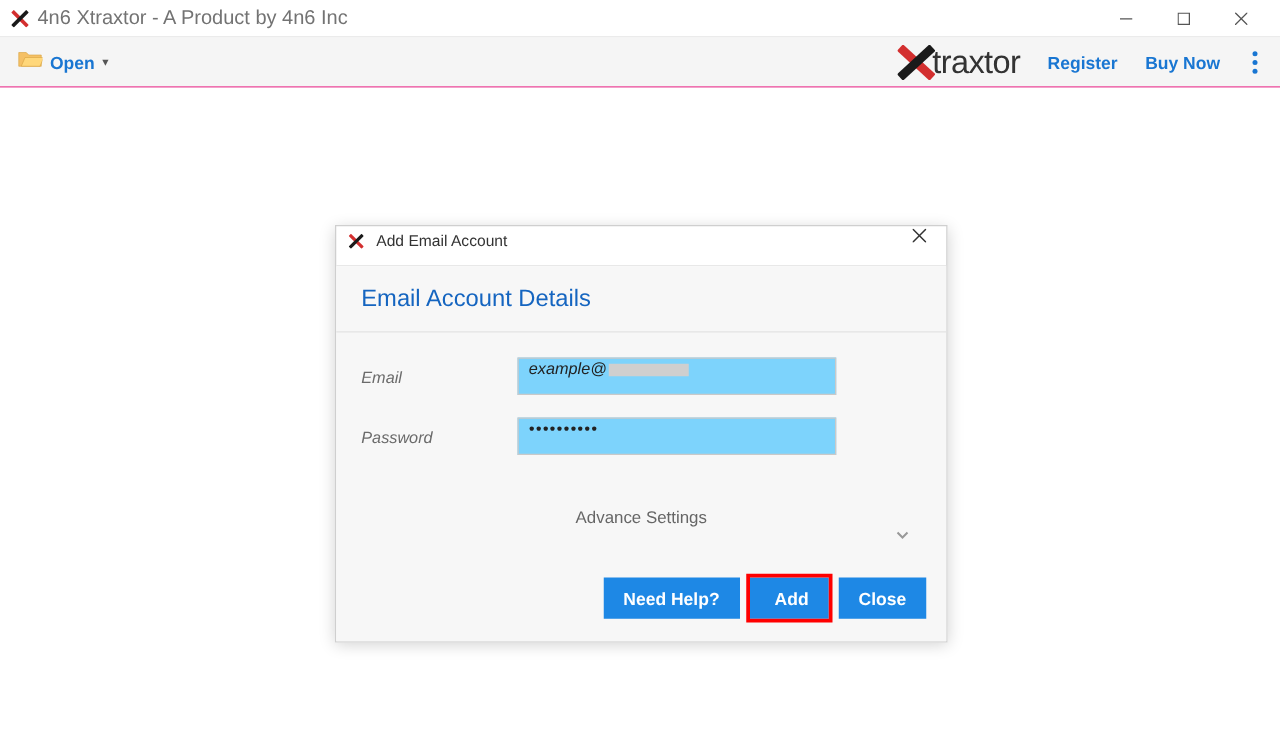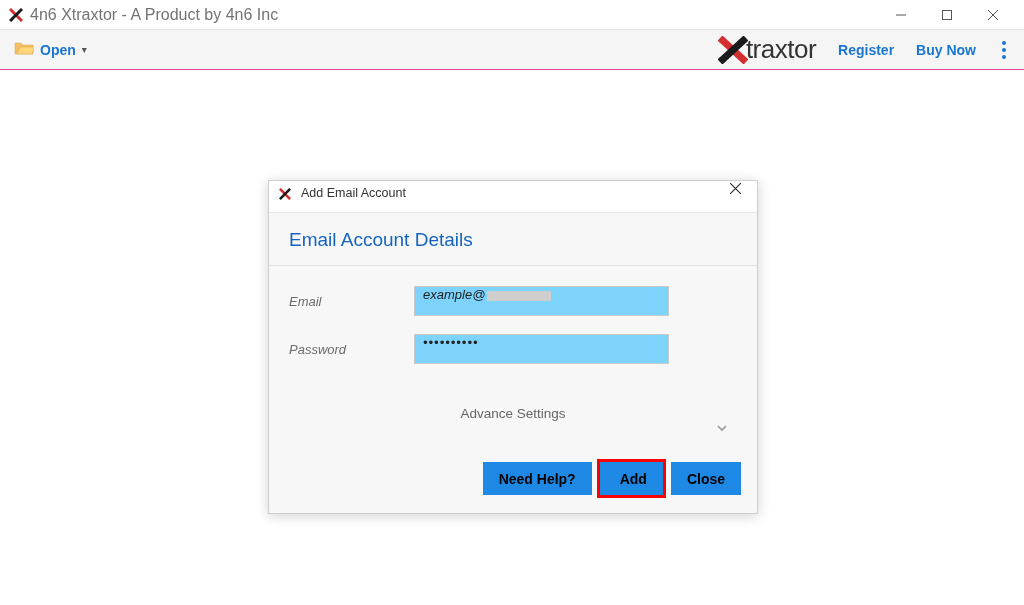--- a/index.html
+++ b/index.html
@@ -194,21 +194,21 @@
     .dialog-footer {
       display: flex;
       justify-content: flex-end;
       gap: 8px;
       padding: 8px 16px 18px 16px;
     }
     .dlg-btn {
       height: 33px;
       padding: 0 16px;
       background: #1e88e5;
-      color: #000000;
+      color: #ffffff;
       border: none;
       font-size: 14px;
       font-weight: 600;
       cursor: pointer;
       display: flex;
       align-items: center;
       justify-content: center;
     }
     .dlg-btn.highlighted {
       outline: 3px solid #ff0000;

